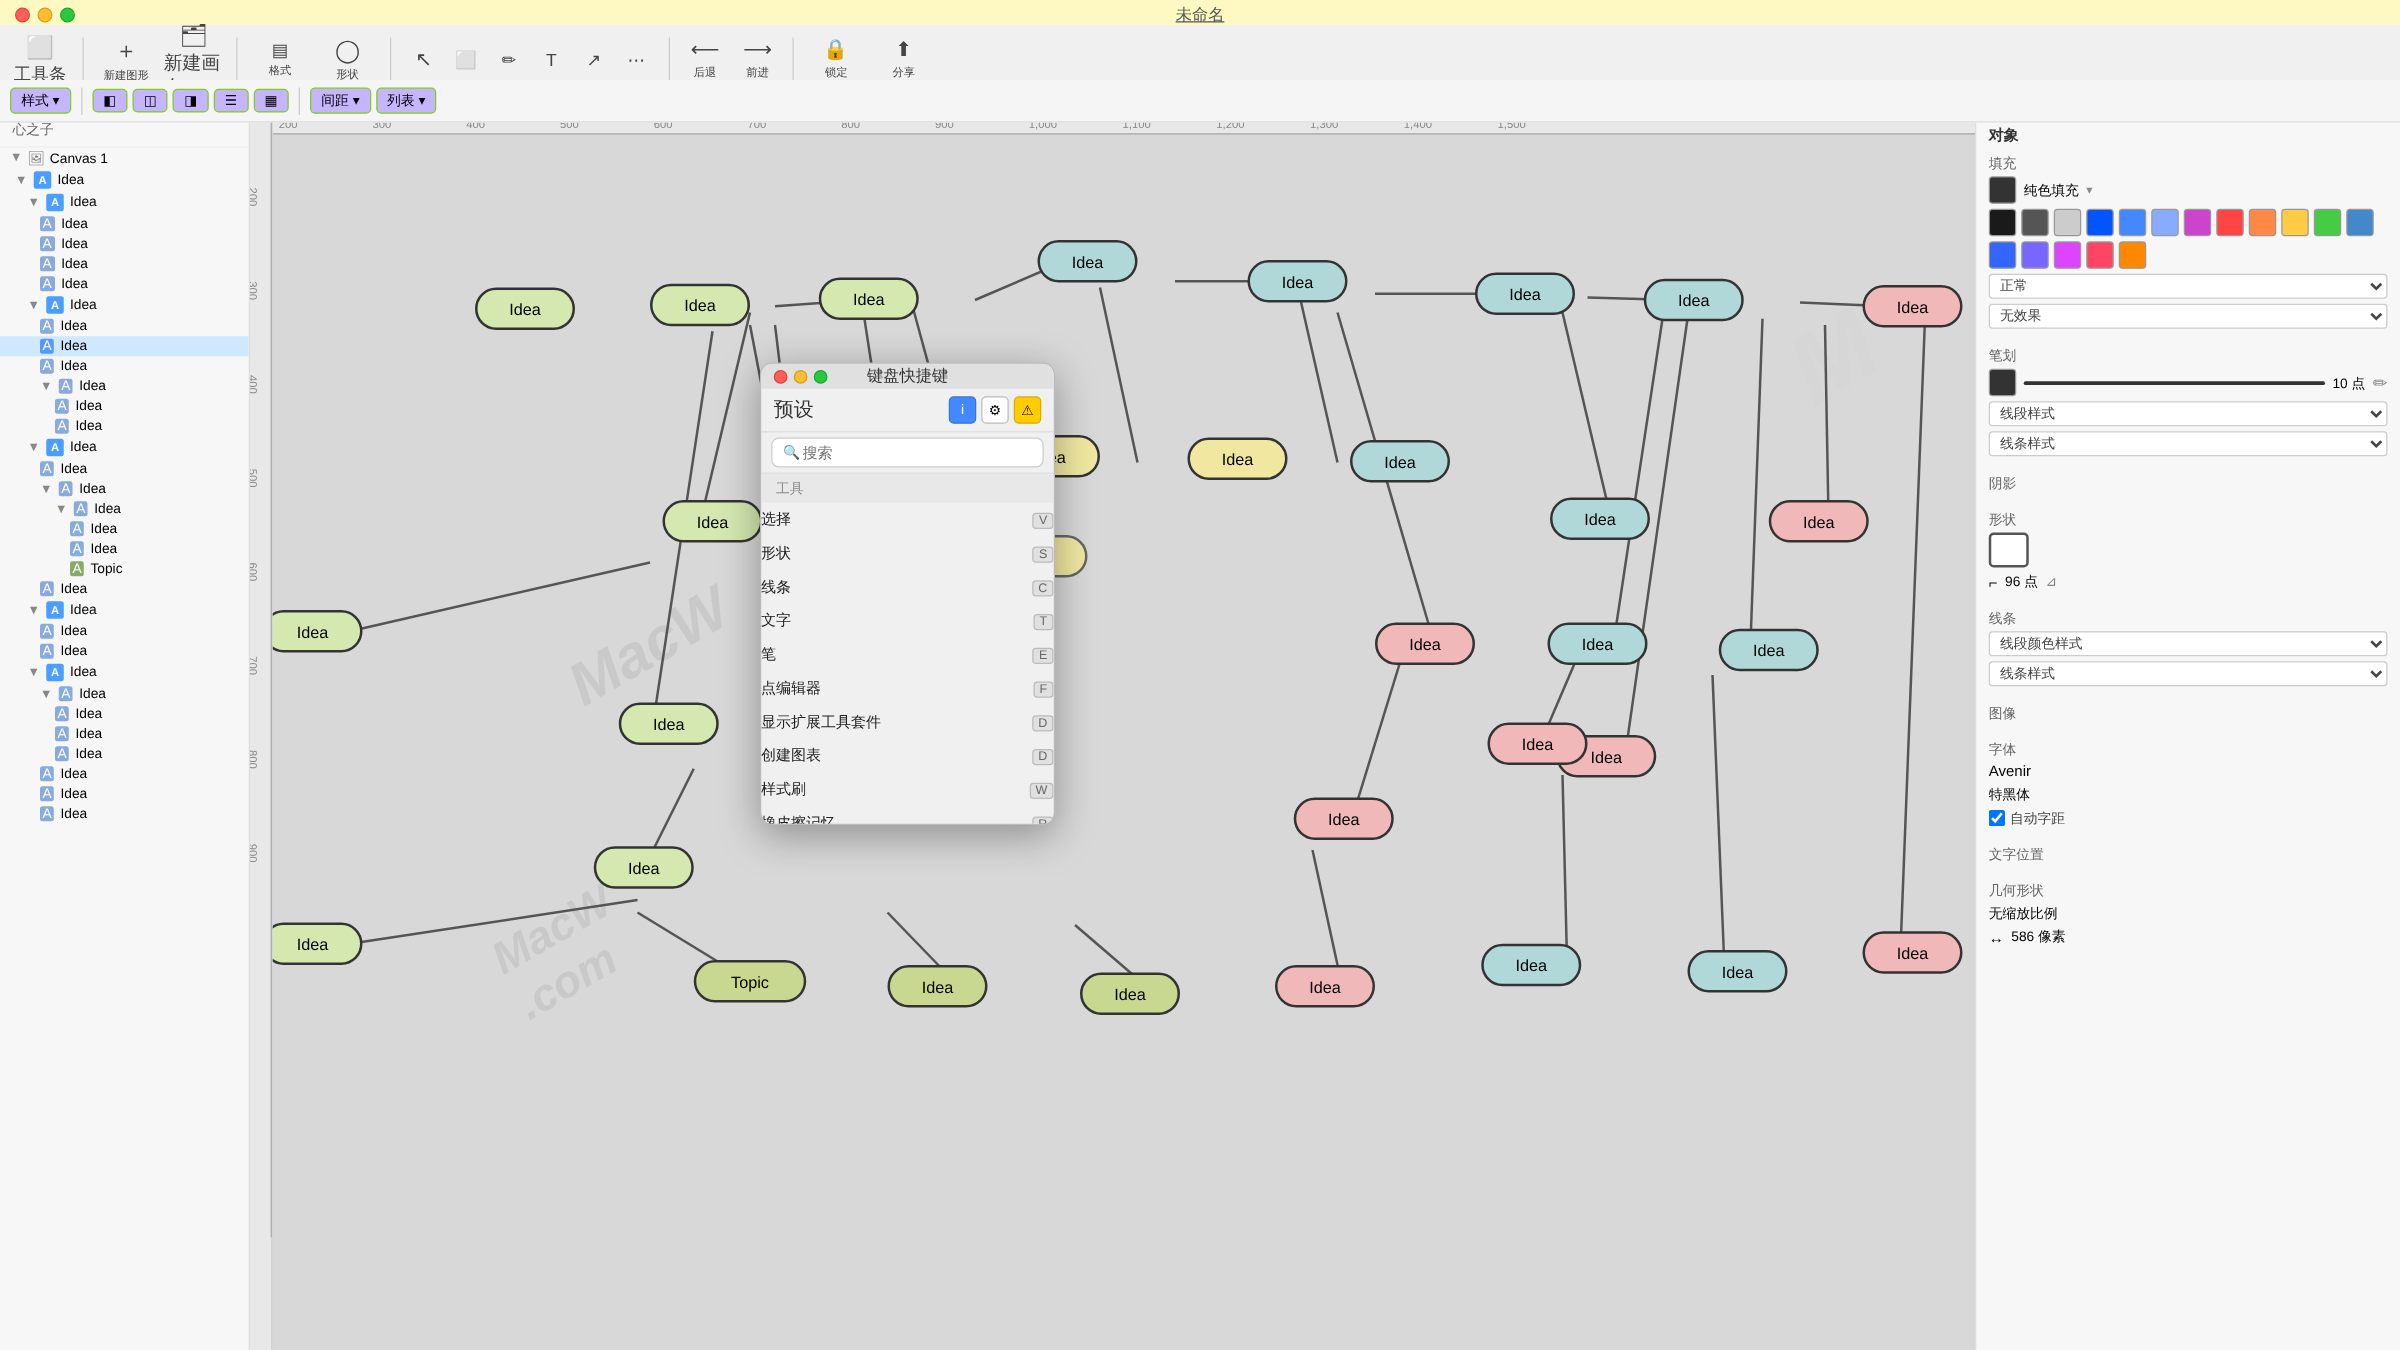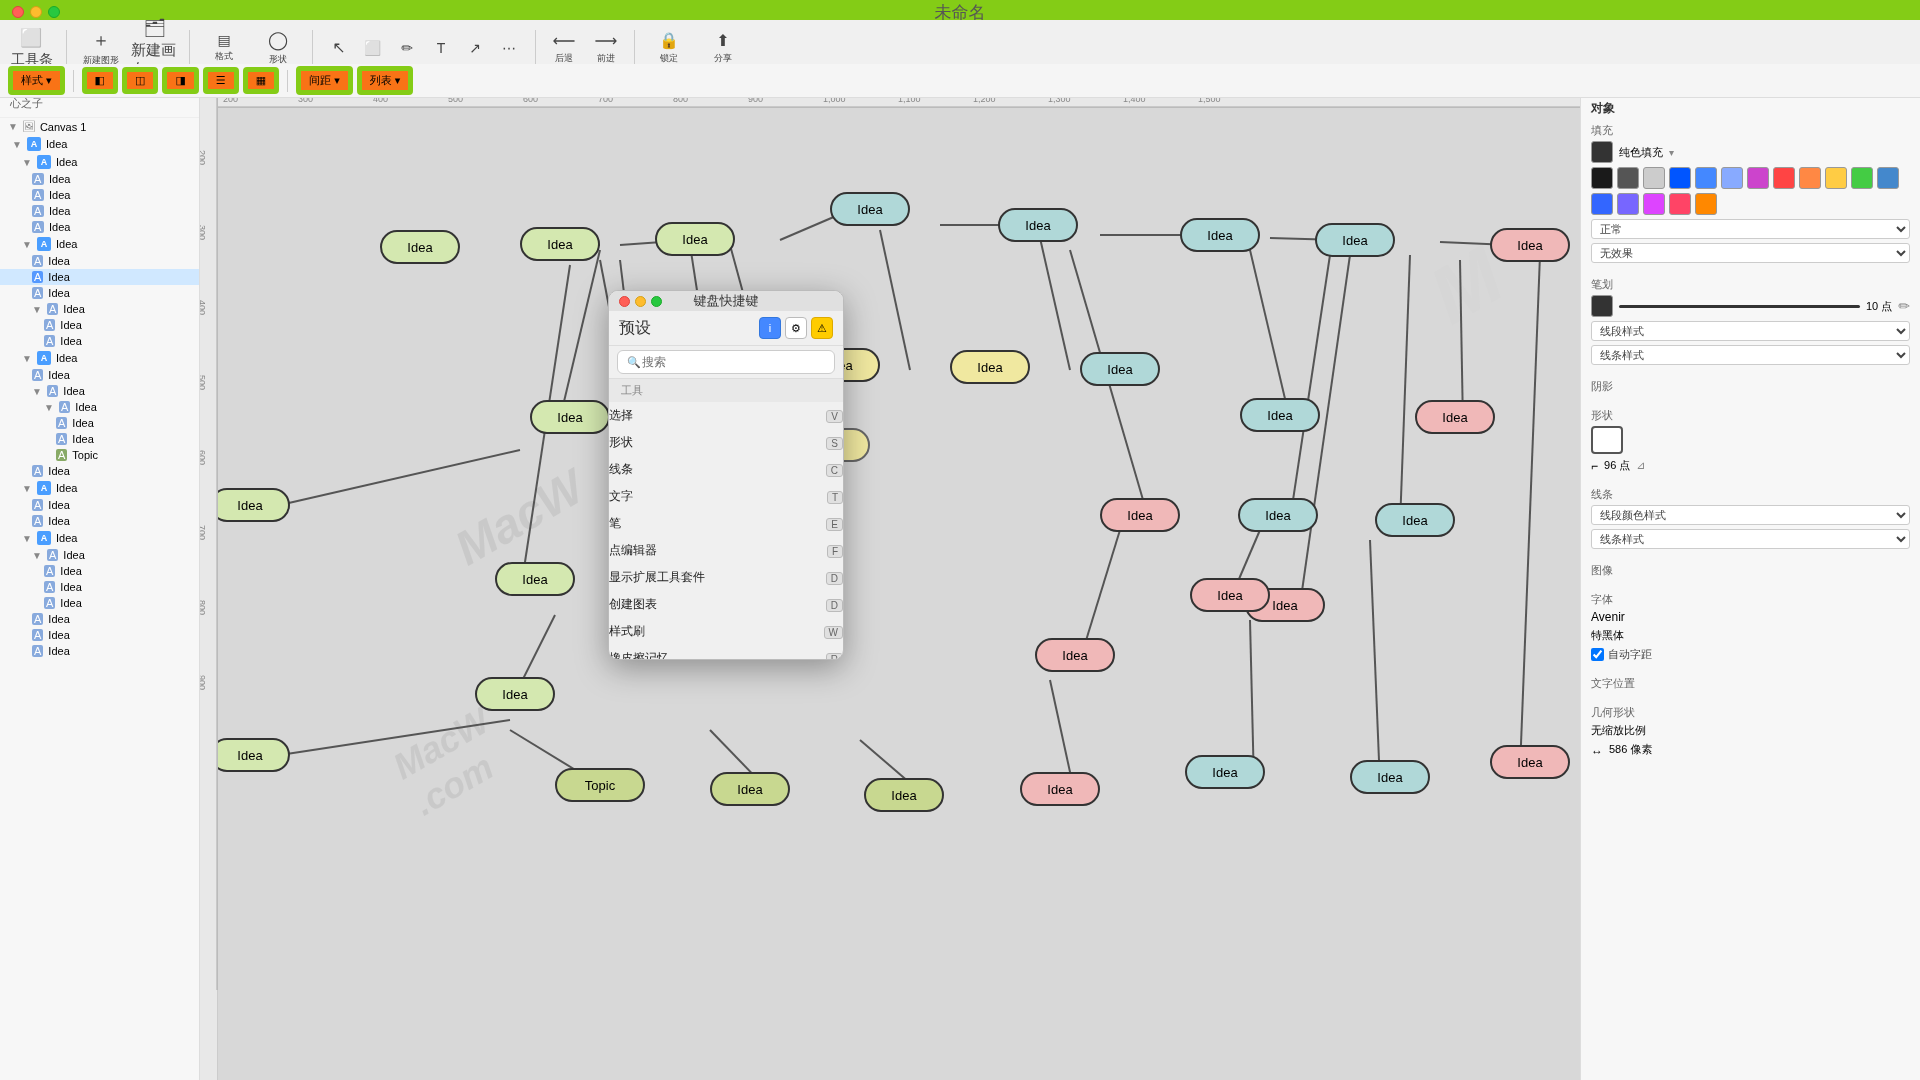--- a/index.html
+++ b/index.html
@@ -3,30 +3,30 @@
   <meta charset="utf-8">
   <style>
     * { margin: 0; padding: 0; box-sizing: border-box; }
     body { width: 1920px; height: 1080px; overflow: hidden; font-family: -apple-system, 'PingFang SC', sans-serif; background: #ebebeb; position: relative; }
 
     
     #topbar { position: absolute; top: 0; left: 0; width: 1920px; height: 56px; background: #f0f0f0; border-bottom: 1px solid #ccc; display: flex; align-items: center; padding: 0 8px; gap: 6px; z-index: 100; }
     .topbar-btn { width: 48px; height: 44px; display: flex; flex-direction: column; align-items: center; justify-content: center; font-size: 10px; color: #444; cursor: pointer; border-radius: 6px; gap: 2px; }
     .topbar-icon { font-size: 18px; }
     .topbar-sep { width: 1px; height: 36px; background: #ccc; margin: 0 4px; }
-    .title-bar { position: absolute; top: 0; left: 0; width: 1920px; height: 24px; background: #84cc16; display: flex; align-items: center; justify-content: center; font-size: 17px; color: #555; }
+    .title-bar { position: absolute; top: 0; left: 0; width: 1920px; height: 24px; background: #fef9c3; display: flex; align-items: center; justify-content: center; font-size: 13px; color: #555; text-decoration: underline; }
     .traffic-lights { position: absolute; left: 12px; top: 6px; display: flex; gap: 6px; }
     .tl { width: 12px; height: 12px; border-radius: 50%; }
     .tl-red { background: #ff5f57; border: 1px solid #e0443e; }
     .tl-yellow { background: #febc2e; border: 1px solid #d4a017; }
     .tl-green { background: #28c840; border: 1px solid #1aab29; }
 
     
     #toolbar2 { position: absolute; top: 56px; left: 0; width: 1920px; height: 34px; background: #f5f5f5; border-bottom: 1px solid #ddd; display: flex; align-items: center; padding: 0 8px; gap: 4px; z-index: 100; font-size: 12px; color: #333; }
-    .tb2-btn { padding: 2px 8px; border-radius: 4px; border: 5px solid #84cc16; background: #f97316; font-size: 11px; cursor: pointer; display: flex; align-items: center; gap: 2px; }
+    .tb2-btn { padding: 2px 8px; border-radius: 4px; border: 1px solid #84cc16; background: #c4b5fd; font-size: 11px; cursor: pointer; display: flex; align-items: center; gap: 2px; }
     .tb2-sep { width: 1px; height: 22px; background: #ccc; margin: 0 4px; }
 
     
     #left-panel { position: absolute; top: 90px; left: 0; width: 200px; bottom: 0; background: #f7f7f7; border-right: 1px solid #ddd; z-index: 50; overflow-y: auto; }
     .lp-header { padding: 6px 10px; font-size: 11px; color: #666; border-bottom: 1px solid #eee; display: flex; align-items: center; gap: 4px; }
     .tree-item { display: flex; align-items: center; gap: 3px; padding: 2px 4px; font-size: 11px; cursor: pointer; white-space: nowrap; }
     .tree-item.selected { background: #d0e8ff; }
     .ti-icon { font-size: 10px; color: #888; width: 12px; }
     .ti-badge { width: 14px; height: 14px; border-radius: 2px; display: flex; align-items: center; justify-content: center; font-size: 9px; font-weight: bold; color: #fff; }
     .badge-a { background: #4a9eff; }

